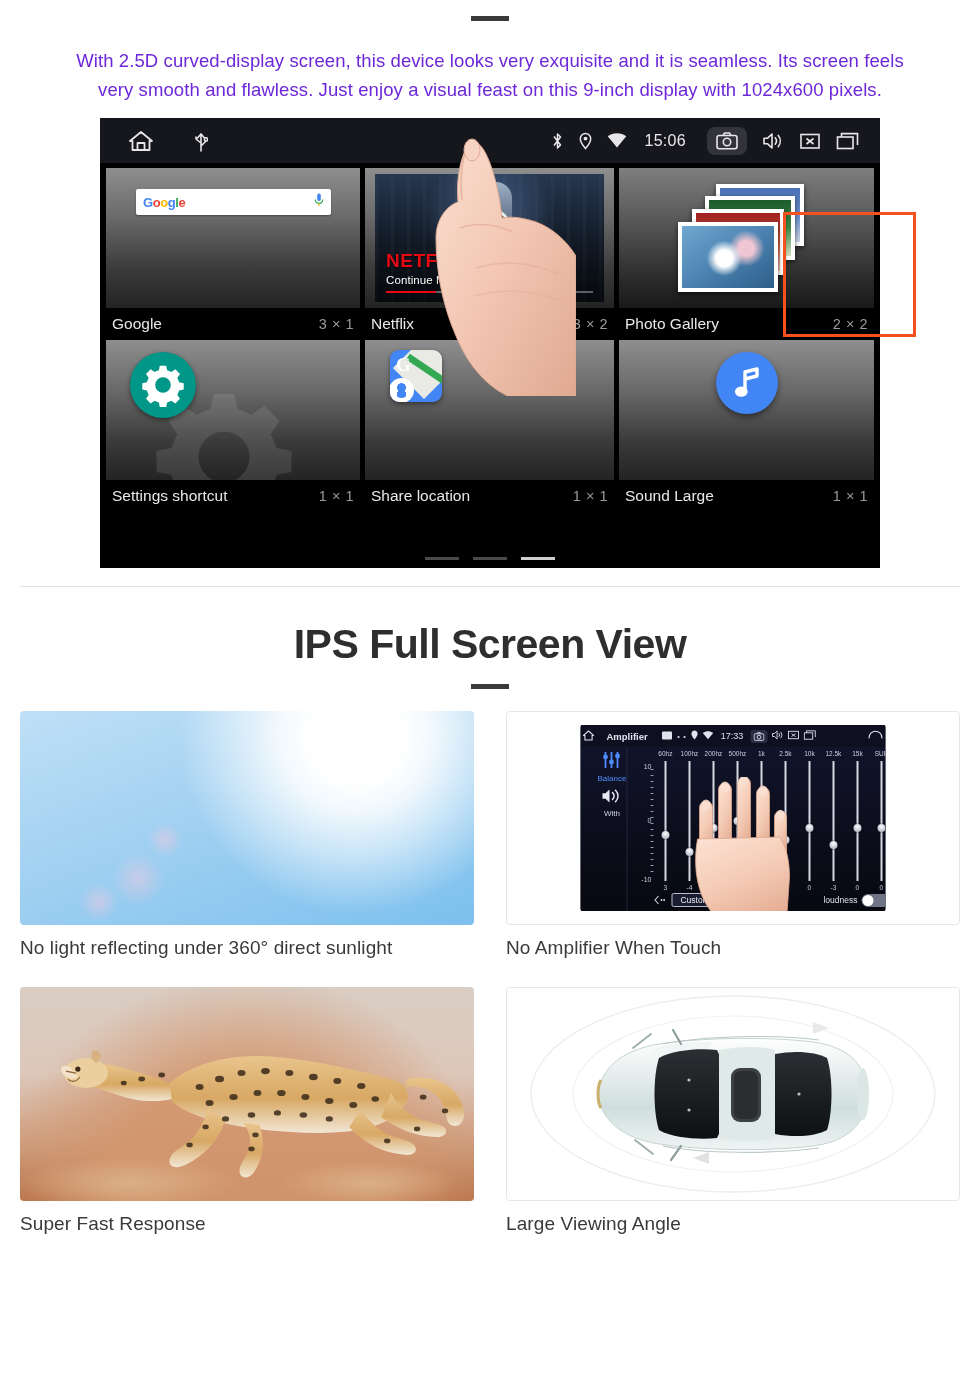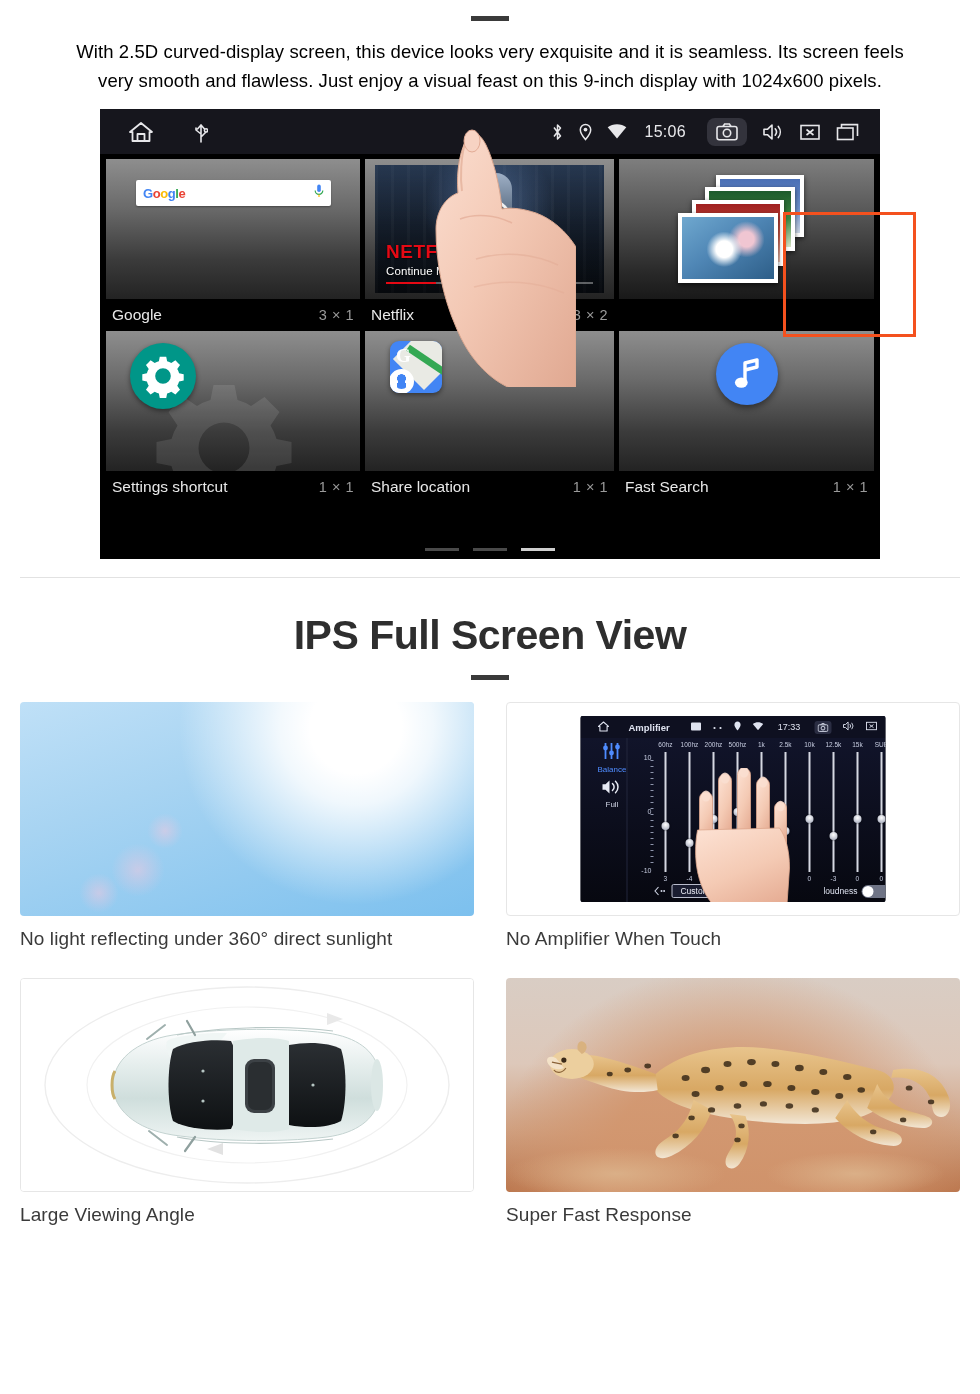--- a/index.html
+++ b/index.html
@@ -21,25 +21,25 @@
     letter-spacing: -0.5px;
     padding-top: 38px;
     line-height: 1.15;
   }
   .rule {
     width: 38px; height: 5px; background: #3a3a3a;
     margin: 16px auto 0;
   }
   .subtitle {
     width: 840px;
-    margin: 16px auto 0;
+    margin: 25px auto 0;
     text-align: center;
     font-size: 18.5px;
     line-height: 29px;
-    color: #000000;
+    color: #6d28d9;
     letter-spacing: 0.1px;
   }
 
   
   .device-wrap {
     position: relative;
     width: 780px;
     margin: 14px auto 0;
   }
   .device {
@@ -294,21 +294,21 @@
   }
 
   
   .amp {
     position: absolute; left: 50%; top: 50%; transform: translate(-50%,-50%);
     width: 305px; height: 186px; background: #0b0d18; overflow: hidden;
     border-radius: 2px;
   }
   .amp-bar {
     height: 22px; background: #0e1020; display: flex; align-items: center;
-    padding: 0 17px; gap: 11px; color: #dfe3f0; font-size: 8.5px;
+    padding: 0 2px; gap: 4px; color: #dfe3f0; font-size: 8.5px;
   }
   .amp-title { font-weight: bold; font-size: 9.5px; margin: 0 10px 0 8px; }
   .amp-time { font-size: 9px; margin: 0 3px; }
   .amp-cam { background: #2a2d42; border-radius: 3px; padding: 2px 3px; display:inline-flex; }
   .amp-body { position: relative; height: 164px; background: linear-gradient(180deg,#11142a,#070810); display: flex; }
   .amp-side { width: 42px; padding-top: 4px; text-align: center; margin-left: 17px; }
   .amp-side .lbl { color: #4f8cff; font-size: 8px; margin-top: 1px; }
   .amp-side .lbl2 { color: #cfd4e4; font-size: 8px; margin-top: 1px; }
   .amp-main { flex: 1; position: relative; border-left: 1px solid #23273d; }
   .amp-freqs {
@@ -472,20 +472,24 @@
                     <i></i>
                   </div>
                 <div class="pframe pf3">
                     <i></i>
                   </div>
                 <div class="pframe pf4">
                     <i></i>
                   </div>
               </div>
             </div>
+            <div class="wlabel">
+              <span>Photo Gallery</span>
+              <span class="dim">2 × 2</span>
+            </div>
           </div>
         </div>
 
         <div class="wrow">
 
           <div class="wcell" style="width:256px">
             <div class="wtile">
               <div class="gear-wm">
                 <svg viewBox="0 0 100 100" width="150" height="150">
                     <path d="M50 8 l7 0 2 10 a34 34 0 0 1 9 4 l9-6 5 5 5 5-6 9a34 34 0 0 1 4 9l10 2 0 7 0 7-10 2a34 34 0 0 1-4 9l6 9-5 5-5 5-9-6a34 34 0 0 1-9 4l-2 10-7 0-7 0-2-10a34 34 0 0 1-9-4l-9 6-5-5-5-5 6-9a34 34 0 0 1-4-9l-10-2 0-7 0-7 10-2a34 34 0 0 1 4-9l-6-9 5-5 5-5 9 6a34 34 0 0 1 9-4l2-10z M50 33 a17 17 0 1 0 0 34 a17 17 0 0 0 0-34z" fill="#ffffff"></path>
@@ -523,21 +527,21 @@
           <div class="wcell" style="width:257px">
             <div class="wtile">
               <div class="snd-badge">
                 <svg width="30" height="34" viewBox="0 0 30 34">
                     <path d="M13 26 V6 L25 3 V10 L13 13" fill="none" stroke="#fff" stroke-width="3.4" stroke-linejoin="round"></path>
                     <ellipse cx="9.3" cy="25.6" rx="6.4" ry="5.2" fill="#fff"></ellipse>
                   </svg>
               </div>
             </div>
             <div class="wlabel">
-              <span>Fast Search</span>
+              <span>Sound Large</span>
               <span class="dim">1 × 1</span>
             </div>
           </div>
         </div>
 
         <div class="pager">
           <i></i>
           <i></i>
           <i class="on"></i>
         </div>
@@ -661,21 +665,21 @@
                     <circle cx="17" cy="5" r="2.4" fill="#4f8cff"></circle>
                   </svg>
               </div>
               <div class="lbl">Balance</div>
               <div style="margin-top:5px">
                 <svg width="22" height="16" viewBox="0 0 22 16">
                     <path d="M2 5.2 h3 L9 1.5 v13 L5 10.8 H2 Z" fill="#e7eaf4"></path>
                     <path d="M12 4.6 a4.4 4.4 0 0 1 0 6.8 M15 2.2 a8 8 0 0 1 0 11.6" fill="none" stroke="#e7eaf4" stroke-width="1.5" stroke-linecap="round"></path>
                   </svg>
               </div>
-              <div class="lbl2">Full</div>
+              <div class="lbl2">With</div>
             </div>
 
             <div class="amp-main">
               <div class="amp-freqs">
                 <span>60hz</span>
                 <span>100hz</span>
                 <span>200hz</span>
                 <span>500hz</span>
                 <span>1k</span>
                 <span>2.5k</span>
@@ -789,20 +793,95 @@
                 <ellipse cx="39.5" cy="10" rx="4.6" ry="5.6"></ellipse>
                 <ellipse cx="58.5" cy="4" rx="4.6" ry="5.6"></ellipse>
                 <ellipse cx="77.5" cy="14" rx="4.6" ry="5.6"></ellipse>
                 <ellipse cx="95" cy="38" rx="4.2" ry="5.2"></ellipse>
               </g>
             </svg>
           </div>
         </div>
       </div>
       <div class="card-cap">No Amplifier When Touch</div>
+    </div>
+
+    <div>
+      <div class="card-img">
+        <div class="cheetah-bg"></div>
+        <svg class="cheetah-svg" viewBox="0 0 455 214" width="100%" height="100%">
+          <defs>
+            <linearGradient id="fur" x1="0" y1="0" x2="0" y2="1">
+              <stop offset="0%" stop-color="#e8c48c"></stop>
+                <stop offset="55%" stop-color="#d8a864"></stop>
+                <stop offset="100%" stop-color="#f2e6d4"></stop>
+            </linearGradient>
+            <radialGradient id="dust" cx="0.5" cy="0.5">
+              <stop offset="0%" stop-color="rgba(220,180,140,.85)"></stop>
+                <stop offset="100%" stop-color="rgba(220,180,140,0)"></stop>
+            </radialGradient>
+          </defs>
+          <ellipse cx="110" cy="196" rx="110" ry="26" fill="url(#dust)"></ellipse>
+          <ellipse cx="350" cy="196" rx="90" ry="22" fill="url(#dust)"></ellipse>
+
+          <path d="M388 92 C418 86 438 100 444 120 C448 134 440 142 432 138 C426 135 428 126 424 118 C416 102 400 98 386 100 Z" fill="url(#fur)"></path>
+
+          <path d="M150 96 C176 74 216 66 258 70 C300 74 340 84 372 92 C388 96 392 108 386 118 C374 138 340 146 300 146 C258 146 208 140 176 128 C156 120 142 110 150 96 Z" fill="url(#fur)"></path>
+
+          <path d="M150 96 C134 90 116 84 100 80 C86 76 74 76 66 80 C58 84 58 92 66 96 C74 100 86 104 98 108 C114 114 136 116 152 112 Z" fill="url(#fur)"></path>
+          <ellipse cx="66" cy="86" rx="22" ry="15" fill="#eccf9e"></ellipse>
+          <path d="M50 80 C42 76 38 82 44 88 C48 92 54 92 58 90 Z" fill="#f3e2c8"></path>
+          <circle cx="58" cy="82" r="2.6" fill="#3a2a18"></circle>
+          <path d="M72 72 C70 64 76 60 80 66 C82 70 80 74 76 76 Z" fill="#d9b27f"></path>
+          <path d="M56 86 L46 84" stroke="#8a6338" stroke-width="1.2"></path>
+          <path d="M60 90 C56 96 50 95 48 92" stroke="#8a6338" stroke-width="1.2" fill="none"></path>
+
+          <path d="M206 132 C200 152 186 168 166 178 C156 183 148 180 150 172 C152 164 164 160 172 152 C182 142 186 130 188 122 Z" fill="url(#fur)"></path>
+          <path d="M240 138 C246 154 244 172 234 186 C229 193 220 192 220 184 C220 176 228 170 230 160 C232 150 228 142 224 136 Z" fill="url(#fur)"></path>
+
+          <path d="M330 140 C344 156 364 166 386 168 C396 169 400 162 394 157 C388 152 376 152 366 146 C354 139 346 130 342 122 Z" fill="url(#fur)"></path>
+          <path d="M362 130 C378 142 398 150 418 150 C428 150 430 142 423 139 C414 135 402 134 392 128 C382 122 376 114 372 106 Z" fill="url(#fur)"></path>
+
+          <g fill="#3a2a18" opacity=".85">
+            <ellipse cx="180" cy="100" rx="4" ry="3"></ellipse>
+              <ellipse cx="200" cy="92" rx="4.5" ry="3.2"></ellipse>
+            <ellipse cx="222" cy="86" rx="4" ry="3"></ellipse>
+              <ellipse cx="246" cy="84" rx="4.4" ry="3.1"></ellipse>
+            <ellipse cx="270" cy="86" rx="4" ry="3"></ellipse>
+              <ellipse cx="294" cy="90" rx="4.4" ry="3.2"></ellipse>
+            <ellipse cx="318" cy="94" rx="4" ry="3"></ellipse>
+              <ellipse cx="342" cy="99" rx="4.2" ry="3"></ellipse>
+            <ellipse cx="190" cy="116" rx="4" ry="3"></ellipse>
+              <ellipse cx="214" cy="110" rx="4.2" ry="3"></ellipse>
+            <ellipse cx="238" cy="106" rx="4" ry="3"></ellipse>
+              <ellipse cx="262" cy="106" rx="4.3" ry="3.1"></ellipse>
+            <ellipse cx="286" cy="110" rx="4" ry="3"></ellipse>
+              <ellipse cx="310" cy="114" rx="4.2" ry="3"></ellipse>
+            <ellipse cx="334" cy="118" rx="4" ry="3"></ellipse>
+              <ellipse cx="356" cy="112" rx="3.8" ry="2.8"></ellipse>
+            <ellipse cx="206" cy="132" rx="3.6" ry="2.6"></ellipse>
+              <ellipse cx="232" cy="128" rx="3.8" ry="2.7"></ellipse>
+            <ellipse cx="258" cy="126" rx="3.6" ry="2.6"></ellipse>
+              <ellipse cx="284" cy="128" rx="3.8" ry="2.7"></ellipse>
+            <ellipse cx="310" cy="132" rx="3.6" ry="2.6"></ellipse>
+            <ellipse cx="170" cy="158" rx="3.2" ry="2.4"></ellipse>
+              <ellipse cx="186" cy="140" rx="3.2" ry="2.4"></ellipse>
+            <ellipse cx="232" cy="162" rx="3.2" ry="2.4"></ellipse>
+              <ellipse cx="236" cy="148" rx="3.2" ry="2.4"></ellipse>
+            <ellipse cx="368" cy="154" rx="3.2" ry="2.4"></ellipse>
+              <ellipse cx="398" cy="142" rx="3.2" ry="2.4"></ellipse>
+            <ellipse cx="404" cy="110" rx="3.4" ry="2.6"></ellipse>
+              <ellipse cx="426" cy="124" rx="3.2" ry="2.4"></ellipse>
+            <ellipse cx="122" cy="92" rx="3.4" ry="2.5"></ellipse>
+              <ellipse cx="142" cy="88" rx="3.4" ry="2.5"></ellipse>
+            <ellipse cx="104" cy="96" rx="3" ry="2.3"></ellipse>
+          </g>
+        </svg>
+      </div>
+      <div class="card-cap">Super Fast Response</div>
     </div>
 
     <div>
       <div class="card-img bordered">
         <div class="car-wrap">
           <svg viewBox="0 0 440 212" width="100%" height="100%">
             <defs>
               <linearGradient id="carbody" x1="0" y1="0" x2="0" y2="1">
                 <stop offset="0%" stop-color="#ffffff"></stop>
                   <stop offset="30%" stop-color="#e7efee"></stop>
@@ -833,89 +912,14 @@
             <ellipse cx="350" cy="106" rx="6" ry="26" fill="#dbe7e5"></ellipse>
             <circle cx="176" cy="92" r="1.6" fill="#b6c5c3"></circle>
             <circle cx="176" cy="122" r="1.6" fill="#b6c5c3"></circle>
             <circle cx="286" cy="106" r="1.6" fill="#b6c5c3"></circle>
           </svg>
         </div>
       </div>
       <div class="card-cap">Large Viewing Angle</div>
     </div>
 
-    <div>
-      <div class="card-img">
-        <div class="cheetah-bg"></div>
-        <svg class="cheetah-svg" viewBox="0 0 455 214" width="100%" height="100%">
-          <defs>
-            <linearGradient id="fur" x1="0" y1="0" x2="0" y2="1">
-              <stop offset="0%" stop-color="#e8c48c"></stop>
-                <stop offset="55%" stop-color="#d8a864"></stop>
-                <stop offset="100%" stop-color="#f2e6d4"></stop>
-            </linearGradient>
-            <radialGradient id="dust" cx="0.5" cy="0.5">
-              <stop offset="0%" stop-color="rgba(220,180,140,.85)"></stop>
-                <stop offset="100%" stop-color="rgba(220,180,140,0)"></stop>
-            </radialGradient>
-          </defs>
-          <ellipse cx="110" cy="196" rx="110" ry="26" fill="url(#dust)"></ellipse>
-          <ellipse cx="350" cy="196" rx="90" ry="22" fill="url(#dust)"></ellipse>
-
-          <path d="M388 92 C418 86 438 100 444 120 C448 134 440 142 432 138 C426 135 428 126 424 118 C416 102 400 98 386 100 Z" fill="url(#fur)"></path>
-
-          <path d="M150 96 C176 74 216 66 258 70 C300 74 340 84 372 92 C388 96 392 108 386 118 C374 138 340 146 300 146 C258 146 208 140 176 128 C156 120 142 110 150 96 Z" fill="url(#fur)"></path>
-
-          <path d="M150 96 C134 90 116 84 100 80 C86 76 74 76 66 80 C58 84 58 92 66 96 C74 100 86 104 98 108 C114 114 136 116 152 112 Z" fill="url(#fur)"></path>
-          <ellipse cx="66" cy="86" rx="22" ry="15" fill="#eccf9e"></ellipse>
-          <path d="M50 80 C42 76 38 82 44 88 C48 92 54 92 58 90 Z" fill="#f3e2c8"></path>
-          <circle cx="58" cy="82" r="2.6" fill="#3a2a18"></circle>
-          <path d="M72 72 C70 64 76 60 80 66 C82 70 80 74 76 76 Z" fill="#d9b27f"></path>
-          <path d="M56 86 L46 84" stroke="#8a6338" stroke-width="1.2"></path>
-          <path d="M60 90 C56 96 50 95 48 92" stroke="#8a6338" stroke-width="1.2" fill="none"></path>
-
-          <path d="M206 132 C200 152 186 168 166 178 C156 183 148 180 150 172 C152 164 164 160 172 152 C182 142 186 130 188 122 Z" fill="url(#fur)"></path>
-          <path d="M240 138 C246 154 244 172 234 186 C229 193 220 192 220 184 C220 176 228 170 230 160 C232 150 228 142 224 136 Z" fill="url(#fur)"></path>
-
-          <path d="M330 140 C344 156 364 166 386 168 C396 169 400 162 394 157 C388 152 376 152 366 146 C354 139 346 130 342 122 Z" fill="url(#fur)"></path>
-          <path d="M362 130 C378 142 398 150 418 150 C428 150 430 142 423 139 C414 135 402 134 392 128 C382 122 376 114 372 106 Z" fill="url(#fur)"></path>
-
-          <g fill="#3a2a18" opacity=".85">
-            <ellipse cx="180" cy="100" rx="4" ry="3"></ellipse>
-              <ellipse cx="200" cy="92" rx="4.5" ry="3.2"></ellipse>
-            <ellipse cx="222" cy="86" rx="4" ry="3"></ellipse>
-              <ellipse cx="246" cy="84" rx="4.4" ry="3.1"></ellipse>
-            <ellipse cx="270" cy="86" rx="4" ry="3"></ellipse>
-              <ellipse cx="294" cy="90" rx="4.4" ry="3.2"></ellipse>
-            <ellipse cx="318" cy="94" rx="4" ry="3"></ellipse>
-              <ellipse cx="342" cy="99" rx="4.2" ry="3"></ellipse>
-            <ellipse cx="190" cy="116" rx="4" ry="3"></ellipse>
-              <ellipse cx="214" cy="110" rx="4.2" ry="3"></ellipse>
-            <ellipse cx="238" cy="106" rx="4" ry="3"></ellipse>
-              <ellipse cx="262" cy="106" rx="4.3" ry="3.1"></ellipse>
-            <ellipse cx="286" cy="110" rx="4" ry="3"></ellipse>
-              <ellipse cx="310" cy="114" rx="4.2" ry="3"></ellipse>
-            <ellipse cx="334" cy="118" rx="4" ry="3"></ellipse>
-              <ellipse cx="356" cy="112" rx="3.8" ry="2.8"></ellipse>
-            <ellipse cx="206" cy="132" rx="3.6" ry="2.6"></ellipse>
-              <ellipse cx="232" cy="128" rx="3.8" ry="2.7"></ellipse>
-            <ellipse cx="258" cy="126" rx="3.6" ry="2.6"></ellipse>
-              <ellipse cx="284" cy="128" rx="3.8" ry="2.7"></ellipse>
-            <ellipse cx="310" cy="132" rx="3.6" ry="2.6"></ellipse>
-            <ellipse cx="170" cy="158" rx="3.2" ry="2.4"></ellipse>
-              <ellipse cx="186" cy="140" rx="3.2" ry="2.4"></ellipse>
-            <ellipse cx="232" cy="162" rx="3.2" ry="2.4"></ellipse>
-              <ellipse cx="236" cy="148" rx="3.2" ry="2.4"></ellipse>
-            <ellipse cx="368" cy="154" rx="3.2" ry="2.4"></ellipse>
-              <ellipse cx="398" cy="142" rx="3.2" ry="2.4"></ellipse>
-            <ellipse cx="404" cy="110" rx="3.4" ry="2.6"></ellipse>
-              <ellipse cx="426" cy="124" rx="3.2" ry="2.4"></ellipse>
-            <ellipse cx="122" cy="92" rx="3.4" ry="2.5"></ellipse>
-              <ellipse cx="142" cy="88" rx="3.4" ry="2.5"></ellipse>
-            <ellipse cx="104" cy="96" rx="3" ry="2.3"></ellipse>
-          </g>
-        </svg>
-      </div>
-      <div class="card-cap">Super Fast Response</div>
-    </div>
-
   </div>
 </div>
 
 </body></html>

